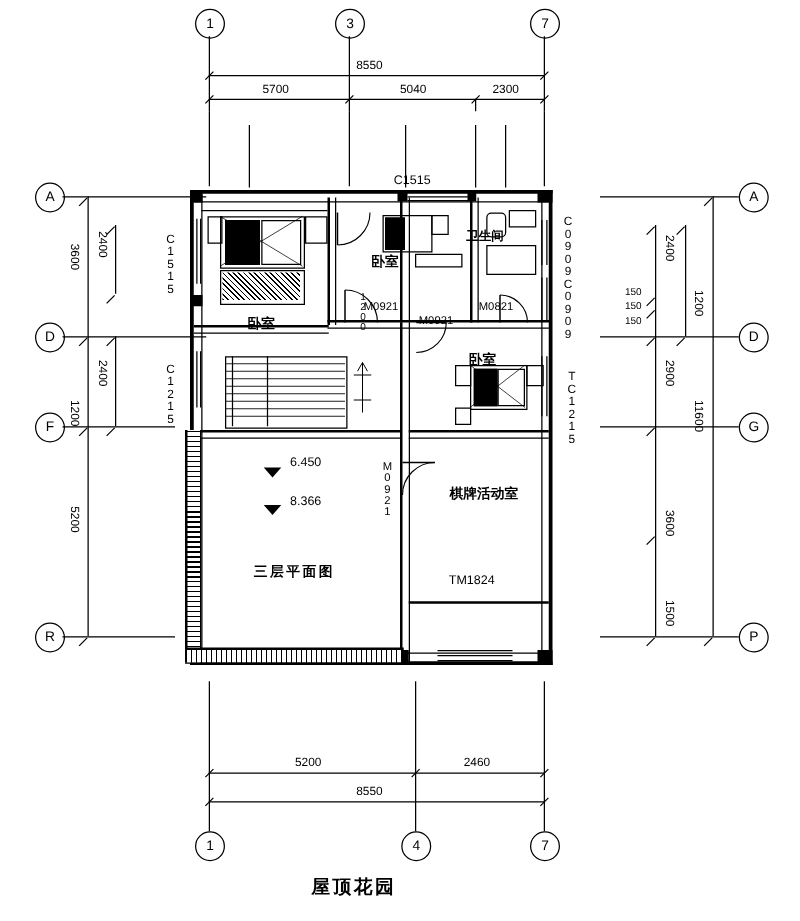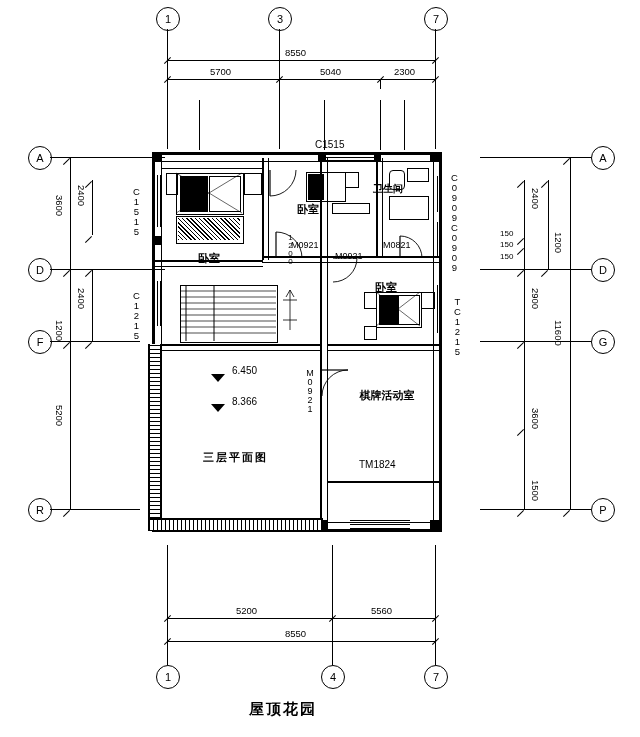--- a/index.html
+++ b/index.html
@@ -122,21 +122,21 @@
   <div class="ln v" style="left:199px;top:100px;height:50px;"></div>
   <div class="ln v" style="left:380px;top:100px;height:50px;"></div>
   <div class="ln v" style="left:324px;top:100px;height:50px;"></div>
   <div class="ln v" style="left:404px;top:100px;height:50px;"></div>
 
   <div class="ln h" style="left:167px;top:618px;width:269px;"></div>
   <div class="tick" style="left:167px;top:614px;"></div>
   <div class="tick" style="left:332px;top:614px;"></div>
   <div class="tick" style="left:435px;top:614px;"></div>
   <div class="dimtxt" style="left:236px;top:605px;">5200</div>
-  <div class="dimtxt" style="left:371px;top:605px;">5560</div>
+  <div class="dimtxt" style="left:371px;top:605px;">2460</div>
 
   <div class="ln h" style="left:167px;top:641px;width:269px;"></div>
   <div class="tick" style="left:167px;top:637px;"></div>
   <div class="tick" style="left:435px;top:637px;"></div>
   <div class="dimtxt" style="left:285px;top:628px;">8550</div>
 
   <div class="ln v" style="left:70px;top:157px;height:352px;"></div>
   <div class="tick" style="left:66px;top:157px;"></div>
   <div class="tick" style="left:66px;top:269px;"></div>
   <div class="tick" style="left:66px;top:341px;"></div>

